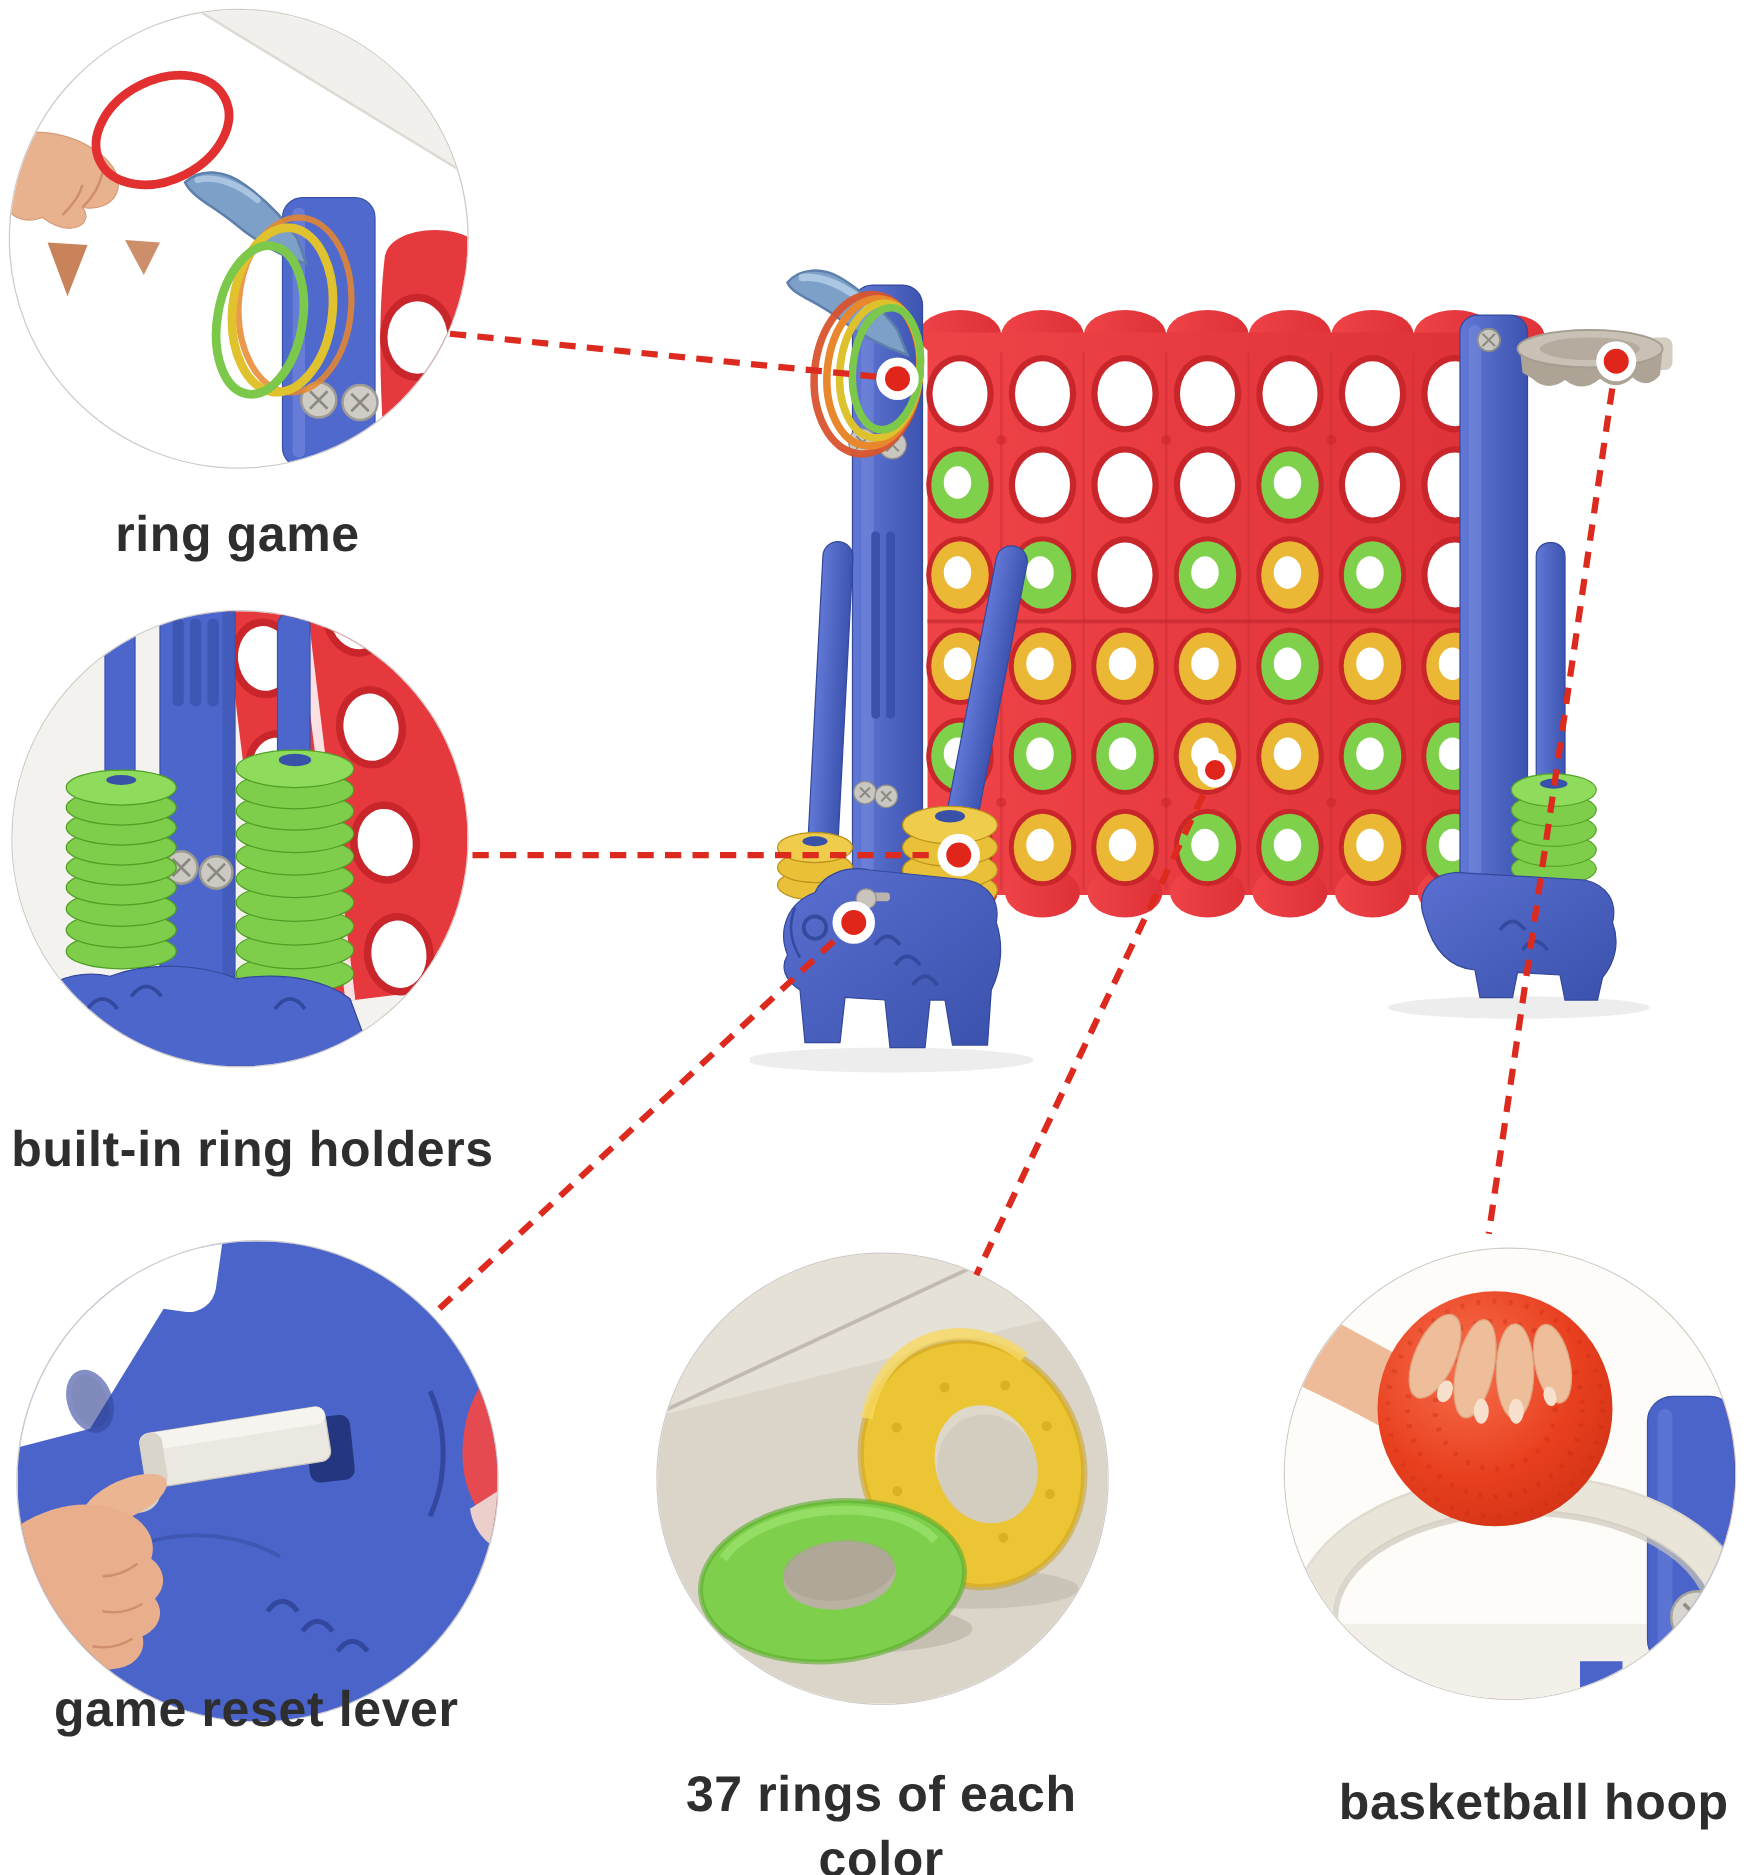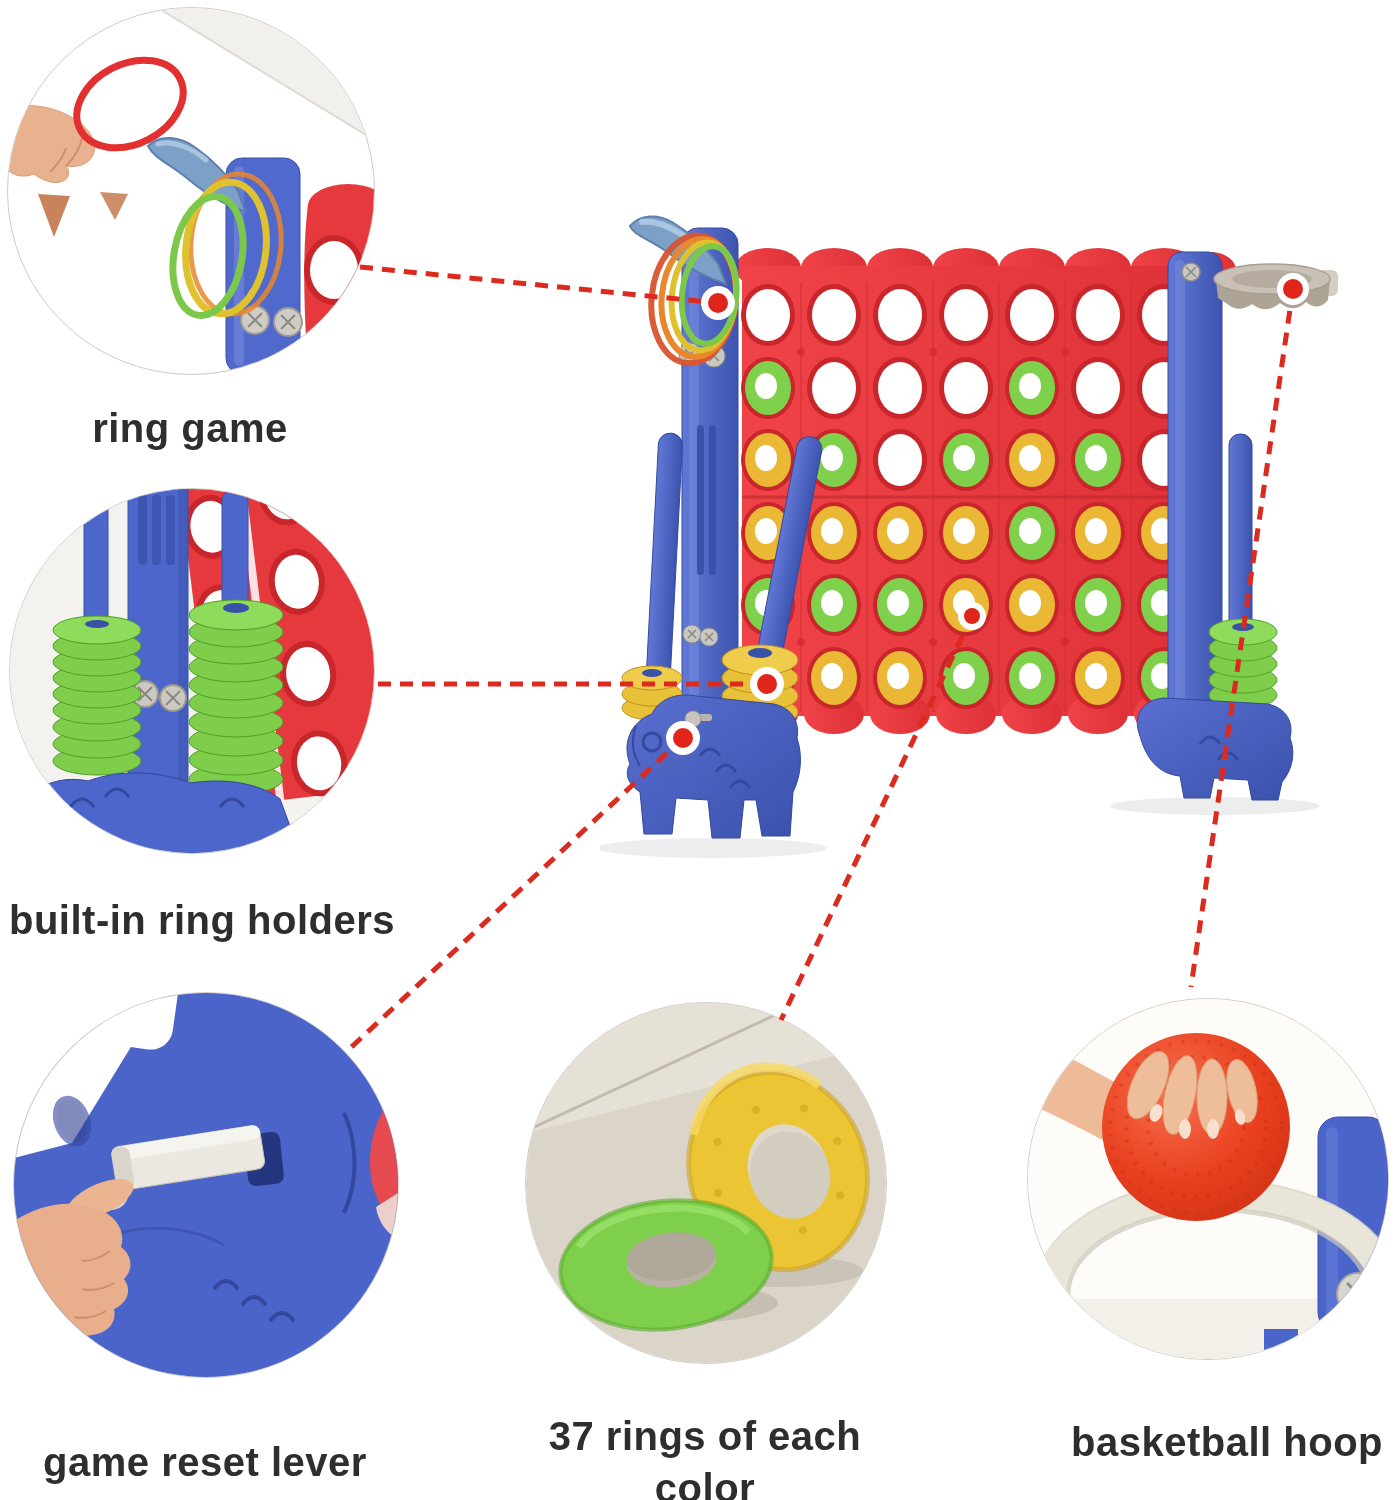--- a/index.html
+++ b/index.html
@@ -511,21 +511,21 @@
         <ellipse cx="128" cy="114" rx="6" ry="9" transform="rotate(20 128 114)"></ellipse>
         <ellipse cx="157" cy="130" rx="6" ry="10"></ellipse>
         <ellipse cx="185" cy="130" rx="6" ry="10"></ellipse>
         <ellipse cx="212" cy="118" rx="5" ry="8" transform="rotate(-14 212 118)"></ellipse>
       </g>
     </svg>
   </div>
 
   <div class="callout-label" style="left:10px;top:402px;width:360px;">ring game</div>
   <div class="callout-label" style="left:-8px;top:894px;width:420px;">built-in ring holders</div>
-  <div class="callout-label" style="left:5px;top:1436px;width:400px;">game reset lever</div>
+  <div class="callout-label" style="left:5px;top:1342px;width:400px;">game reset lever</div>
   <div class="callout-label" style="left:515px;top:1410px;width:380px;">
     <span>37 rings of each</span><br>
     <span>color</span>
   </div>
   <div class="callout-label" style="left:1027px;top:1416px;width:400px;">basketball hoop</div>
 
   <svg id="overlay" viewBox="0 0 1399 1500">
     <g stroke="#dd2a1e" stroke-width="5" stroke-dasharray="13 9" fill="none">
       <line x1="360" y1="267" x2="718" y2="303"></line>
       <line x1="378" y1="684" x2="767" y2="684"></line>

